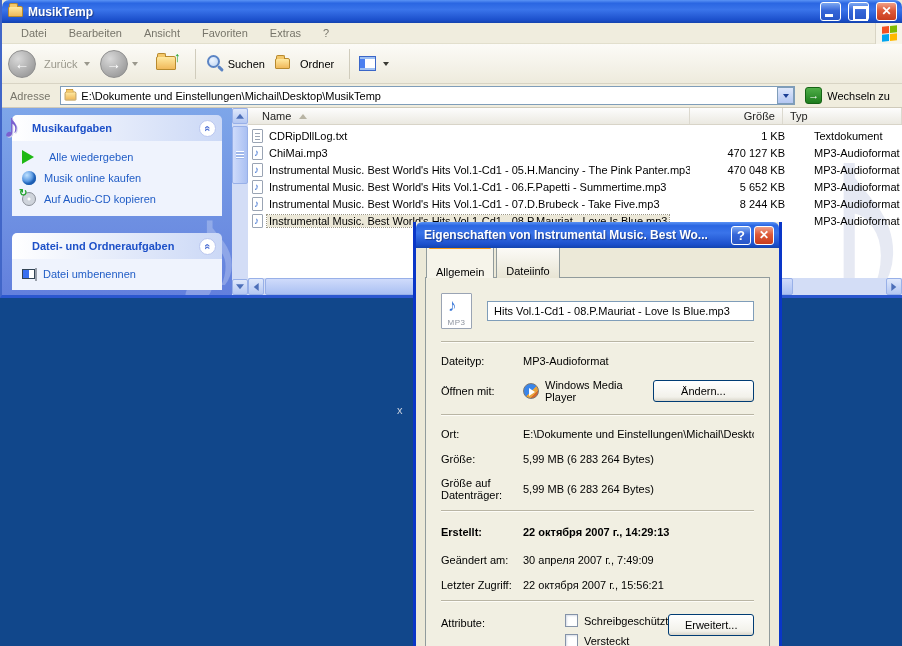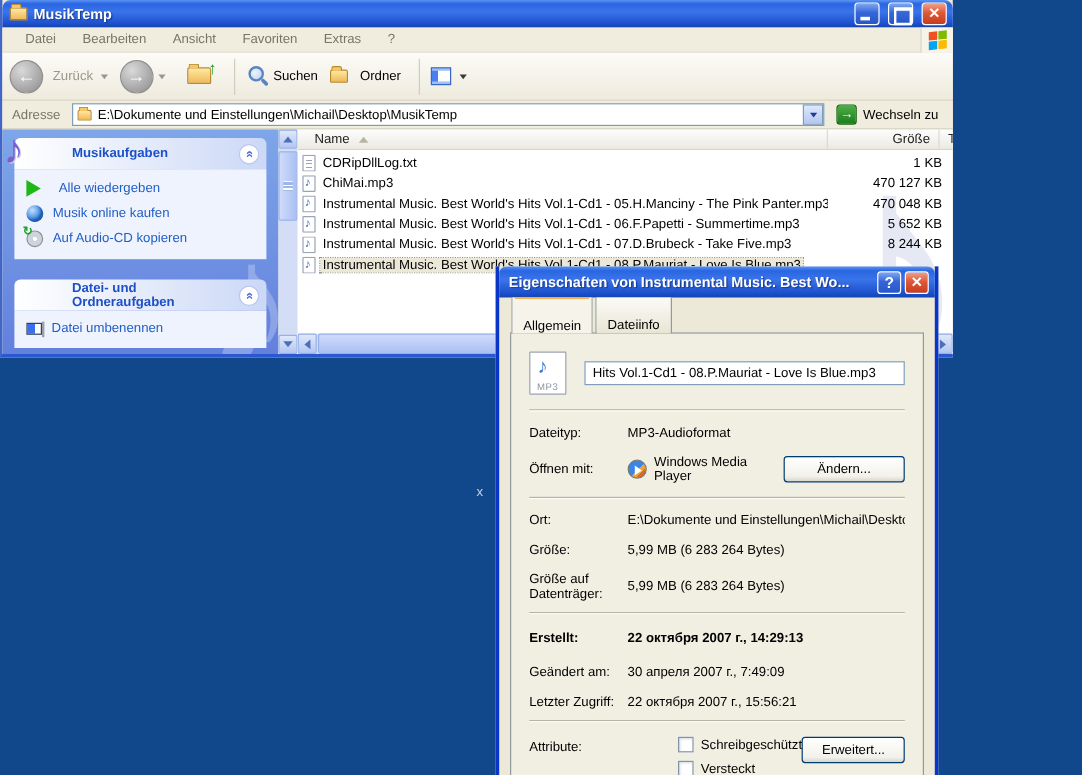--- a/index.html
+++ b/index.html
@@ -1,20 +1,20 @@
 <!DOCTYPE html>
 <html><head>
 <meta charset="utf-8">
 <style>
   * { margin:0; padding:0; box-sizing:border-box; }
   html,body { width:902px; height:646px; overflow:hidden; }
   body { font-family:"Liberation Sans", sans-serif; font-size:11px; background:#11478b; position:relative; color:#000; }
 
   
-  .explorer { position:absolute; left:0; top:0; width:794px; height:298px; background:#ece9d8;
+  .explorer { position:absolute; left:0; top:0; width:902px; height:298px; background:#ece9d8;
               border-left:2px solid #4166c8; border-bottom:3px solid #2b57cf; z-index:1; }
   .titlebar { height:23px; border-radius:7px 7px 0 0; padding:0 5px 0 6px; display:flex; align-items:center; gap:5px;
               background:linear-gradient(180deg,#5a93f5 0%,#2a66e2 14%,#3a74ea 42%,#1c50cc 86%,#1343ae 100%); }
   .titlebar .wtitle { color:#fff; font-weight:bold; font-size:12px; flex:1; text-shadow:1px 1px 1px #1a3b8c; }
   .winbtn { width:21px; height:19px; border:1px solid #fff; border-radius:3px; margin-left:2px; position:relative;
             background:linear-gradient(180deg,#7da8f2,#3566d8 45%,#2856c8); }
   .winbtn.close { background:linear-gradient(180deg,#f0a088,#dd5938 45%,#c83c1d); }
   .winbtn.min::before { content:""; position:absolute; left:4px; bottom:3px; width:8px; height:3px; background:#fff; }
   .winbtn.max::before { content:""; position:absolute; left:4px; top:3px; width:11px; height:10px; border:2px solid #fff; border-top-width:3px; }
   .winbtn.close::before, .dlgbtn.close::before { content:"✕"; position:absolute; inset:0; color:#fff; font-weight:bold; font-size:12px; line-height:17px; text-align:center; }
@@ -56,21 +56,21 @@
   .combobtn i { width:0; height:0; border:3px solid transparent; border-top:4px solid #1c3f94; margin-top:3px; }
   .gobtn { display:flex; align-items:center; gap:5px; padding:0 8px 0 4px; height:22px; }
   .goicon { width:17px; height:17px; background:linear-gradient(180deg,#4fae48,#1d7c1d); border:1px solid #156315; border-radius:3px; color:#fff; font-weight:bold; text-align:center; line-height:15px; }
 
   .content { display:flex; height:187px; }
 
   
   .sidebar { width:230px; background:linear-gradient(180deg,#7ea6e9,#6380dd); position:relative; overflow:hidden; padding:7px 10px 0 10px; }
   .sb-watermark { position:absolute; right:-14px; top:70px; font-size:150px; color:rgba(255,255,255,.25); pointer-events:none; line-height:1; }
   .panel { position:relative; margin-bottom:17px; }
-  .panel-hd { height:26px; background:linear-gradient(90deg,#ffffff,#cbd8f6); border-radius:5px 5px 0 0; display:flex; align-items:center; padding:0 6px 0 48px; }
+  .panel-hd { height:26px; background:linear-gradient(90deg,#ffffff,#cbd8f6); border-radius:5px 5px 0 0; display:flex; align-items:center; padding:0 6px 0 20px; }
   .panel:first-child .panel-hd { padding-left:40px; }
   .panel-hd .ptitle { color:#1d50c8; font-weight:bold; flex:1; }
   .chev { width:17px; height:17px; border-radius:50%; background:#fff; border:1px solid #b9c6ef; color:#4d6fd3; position:relative; }
   .chev::before { content:"«"; position:absolute; inset:0; text-align:center; line-height:15px; font-weight:bold; transform:rotate(90deg); }
   .panel-bd { background:#eff3fd; padding:9px 6px 8px 10px; }
   .pitem { display:flex; align-items:center; gap:8px; margin-bottom:7px; color:#215dc6; }
   .pitem:last-child { margin-bottom:2px; }
   .bignote { position:absolute; left:-9px; top:-7px; font-size:34px; line-height:1; color:#7a5fd0; text-shadow:1px 1px 0 #cfd3e8; z-index:2; }
   .playtri { width:0; height:0; border:7px solid transparent; border-left:12px solid #1eb814; }
   .globe { width:14px; height:14px; border-radius:50%; background:radial-gradient(circle at 35% 30%,#bfe1ff,#3b82d8 60%,#1d5cb0); box-shadow:inset -2px -2px 2px #1d5cb0; }

